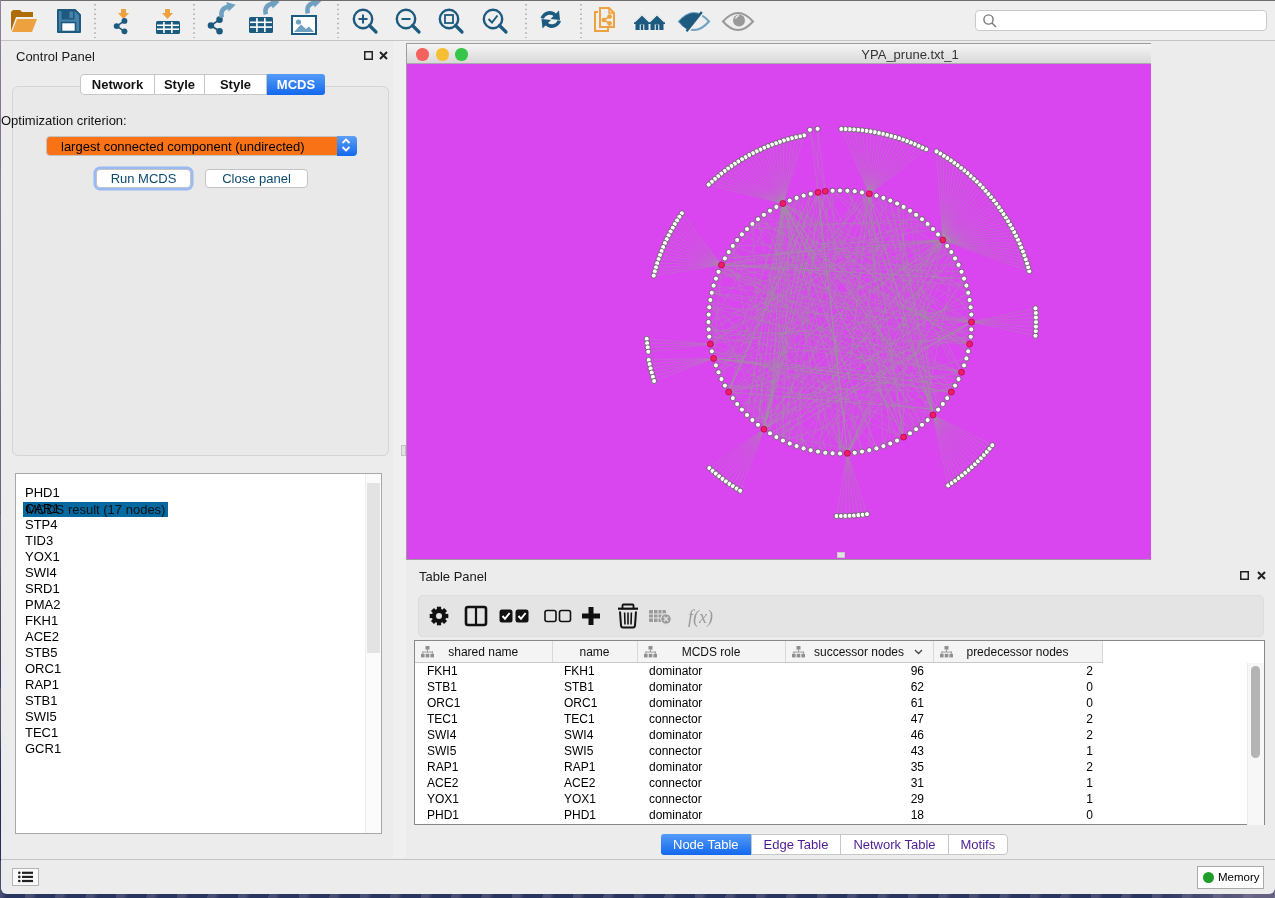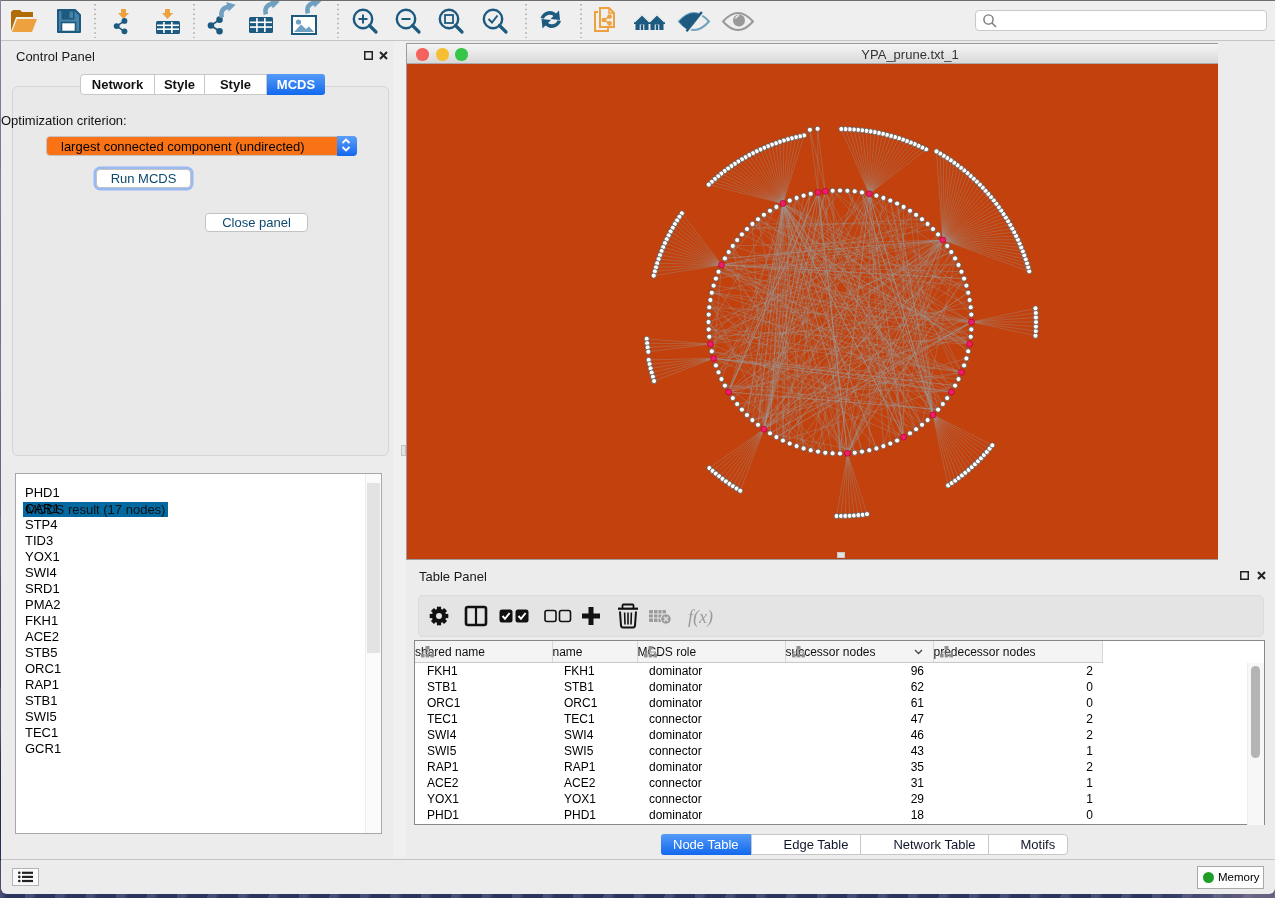--- a/index.html
+++ b/index.html
@@ -22,36 +22,36 @@
 .dd-step{position:absolute;right:-1px;top:-1px;width:20px;height:20px;background:linear-gradient(#5d9ff8,#1467ee);border-radius:0 4px 4px 0;}
 .btn{position:absolute;top:128px;height:19px;background:#fff;border:1px solid #c3c3c3;border-radius:4px;font-size:13px;color:#0c4a6e;text-align:center;line-height:18px;box-sizing:border-box;}
 .fieldset{position:absolute;left:14px;top:432px;width:367px;height:361px;border:1px solid #a8a8a8;background:#fff;box-sizing:border-box;}
 .fs-legend{position:absolute;left:7px;top:-8px;background:#0369a1;padding:0 3px;font-size:13px;color:#111;margin-top:36px;}
 .fs-list{position:absolute;left:9px;top:11px;font-size:13px;color:#000;line-height:16px;}
 .fs-scroll{position:absolute;right:0px;top:0px;width:15px;height:359px;background:#fbfbfb;border-left:1px solid #ededed;}
 .fs-thumb{position:absolute;left:1px;top:9px;width:13px;height:170px;background:#e3e3e3;}
 
 .vsplit{position:absolute;left:392px;top:41px;width:13px;height:817px;background:#f0f0f0;}
 
-.netwin{position:absolute;left:405px;top:43px;width:812px;height:517px;background:#c2410c;border:1px solid #9c9c9c;border-right:none;box-sizing:border-box;}
+.netwin{position:absolute;left:405px;top:43px;width:745px;height:517px;background:#d946ef;border:1px solid #9c9c9c;border-right:none;box-sizing:border-box;}
 .nw-title{position:absolute;left:0;top:0;width:100%;height:20px;background:linear-gradient(#f5f5f5,#d9d9d9);border-bottom:1px solid #ababab;box-sizing:border-box;}
 .tl{position:absolute;top:4px;width:12.5px;height:12.5px;border-radius:50%;}
 .nw-name{position:absolute;left:373px;width:260px;text-align:center;top:3px;font-size:13px;color:#333;}
 
 .tpanel{position:absolute;left:405px;top:565px;width:870px;height:293px;background:#ececec;}
 .tp-toolbar{position:absolute;left:12px;top:30px;width:846px;height:42px;background:#e4e4e4;border:1px solid #dcdcdc;border-radius:5px;box-sizing:border-box;}
 .dtable{position:absolute;left:8px;top:75px;width:851px;height:185px;background:#fff;border:1px solid #888;box-sizing:border-box;font-size:12px;}
 .bottabs{position:absolute;left:255px;top:269px;height:21px;background:#fff;border:1px solid #c7c7c7;border-radius:4px;display:flex;box-sizing:border-box;}
-.btab{font-size:13px;color:#0f172a;padding:0 12px;line-height:19px;border-right:1px solid #c7c7c7;margin-left:20px;}
+.btab{font-size:13px;color:#4c1d95;padding:0 12px;line-height:19px;border-right:1px solid #c7c7c7;}
 .btab.sel{background:linear-gradient(#559bf8,#1268ee);color:#fff;border-radius:3px 0 0 3px;margin:-1px 0 -1px -1px;line-height:21px;}
 
 .statusbar{position:absolute;left:0;top:859px;width:1274px;height:34px;background:#ececec;border-top:1px solid #c4c4c4;border-radius:0 0 6px 6px;}
 .st-left{position:absolute;left:11px;top:8px;width:27px;height:18px;background:#fafafa;border:1px solid #b4b4b4;box-sizing:border-box;}
 .st-mem{position:absolute;right:11px;top:6px;width:67px;height:23px;background:#fdfdfd;border:1px solid #a9a9a9;box-sizing:border-box;font-size:11.5px;color:#000;line-height:21px;margin-left:24px;}
-.th{font-weight:400;font-size:12px;color:#111;text-align:left;background:#f4f4f4;border-bottom:1px solid #c8c8c8;border-right:1px solid #d8d8d8;padding:0;position:relative;height:21px;}
+.th{font-weight:400;font-size:12px;color:#111;text-align:center;background:#f4f4f4;border-bottom:1px solid #c8c8c8;border-right:1px solid #d8d8d8;padding:0;position:relative;height:21px;}
 
 .tdl,.tdr{padding:0 6px 0 12px;height:16px;line-height:16px;white-space:nowrap;overflow:hidden;color:#000;}
 .tdr{text-align:right;padding-right:9px;}
 .tscroll{position:absolute;right:0px;top:22px;width:16px;height:162px;background:#f7f7f7;border-left:1px solid #ececec;}
 .tthumb{position:absolute;left:3px;top:3px;width:9px;height:92px;background:#b4b4b4;border-radius:5px;}
 </style>
 </head>
 <body>
 <div class="app">
   <div class="toolbar" id="toolbar"><svg width="1273" height="40" viewBox="0 0 1273 40">
@@ -202,21 +202,21 @@
     <div class="opt-label">Optimization criterion:</div>
     <div class="dropdown">
         <span style="position:absolute;left:14px;top:2px;font-size:13px;">largest connected component (undirected)</span>
         <div class="dd-step">
           <svg width="18" height="18" viewBox="0 0 18 18" style="position:absolute;left:0;top:0;">
             <path d="M5.5,7 L9,3.5 L12.5,7 M5.5,11 L9,14.5 L12.5,11" stroke="#fff" stroke-width="1.8" fill="none"></path>
           </svg>
         </div>
       </div>
     <div class="btn" style="left:95px;width:95px;box-shadow:0 0 0 2.5px rgba(125,170,245,0.75);">Run MCDS</div>
-    <div class="btn" style="left:204px;width:103px;margin-top:44px;">Close panel</div>
+    <div class="btn" style="left:204px;width:103px;">Close panel</div>
     <div class="fieldset">
       <div class="fs-legend">MCDS result (17 nodes)</div>
       <div class="fs-list" id="mcdslist">PHD1<br>CAR1<br>STP4<br>TID3<br>YOX1<br>SWI4<br>SRD1<br>PMA2<br>FKH1<br>ACE2<br>STB5<br>ORC1<br>RAP1<br>STB1<br>SWI5<br>TEC1<br>GCR1</div>
       <div class="fs-scroll">
           <div class="fs-thumb"></div>
         </div>
     </div>
   </div>
   <div class="vsplit"></div>
     <div style="position:absolute;left:400px;top:445px;width:5px;height:11px;background:#e2e2e2;border:1px solid #c2c2c2;box-sizing:border-box;z-index:10;"></div>

